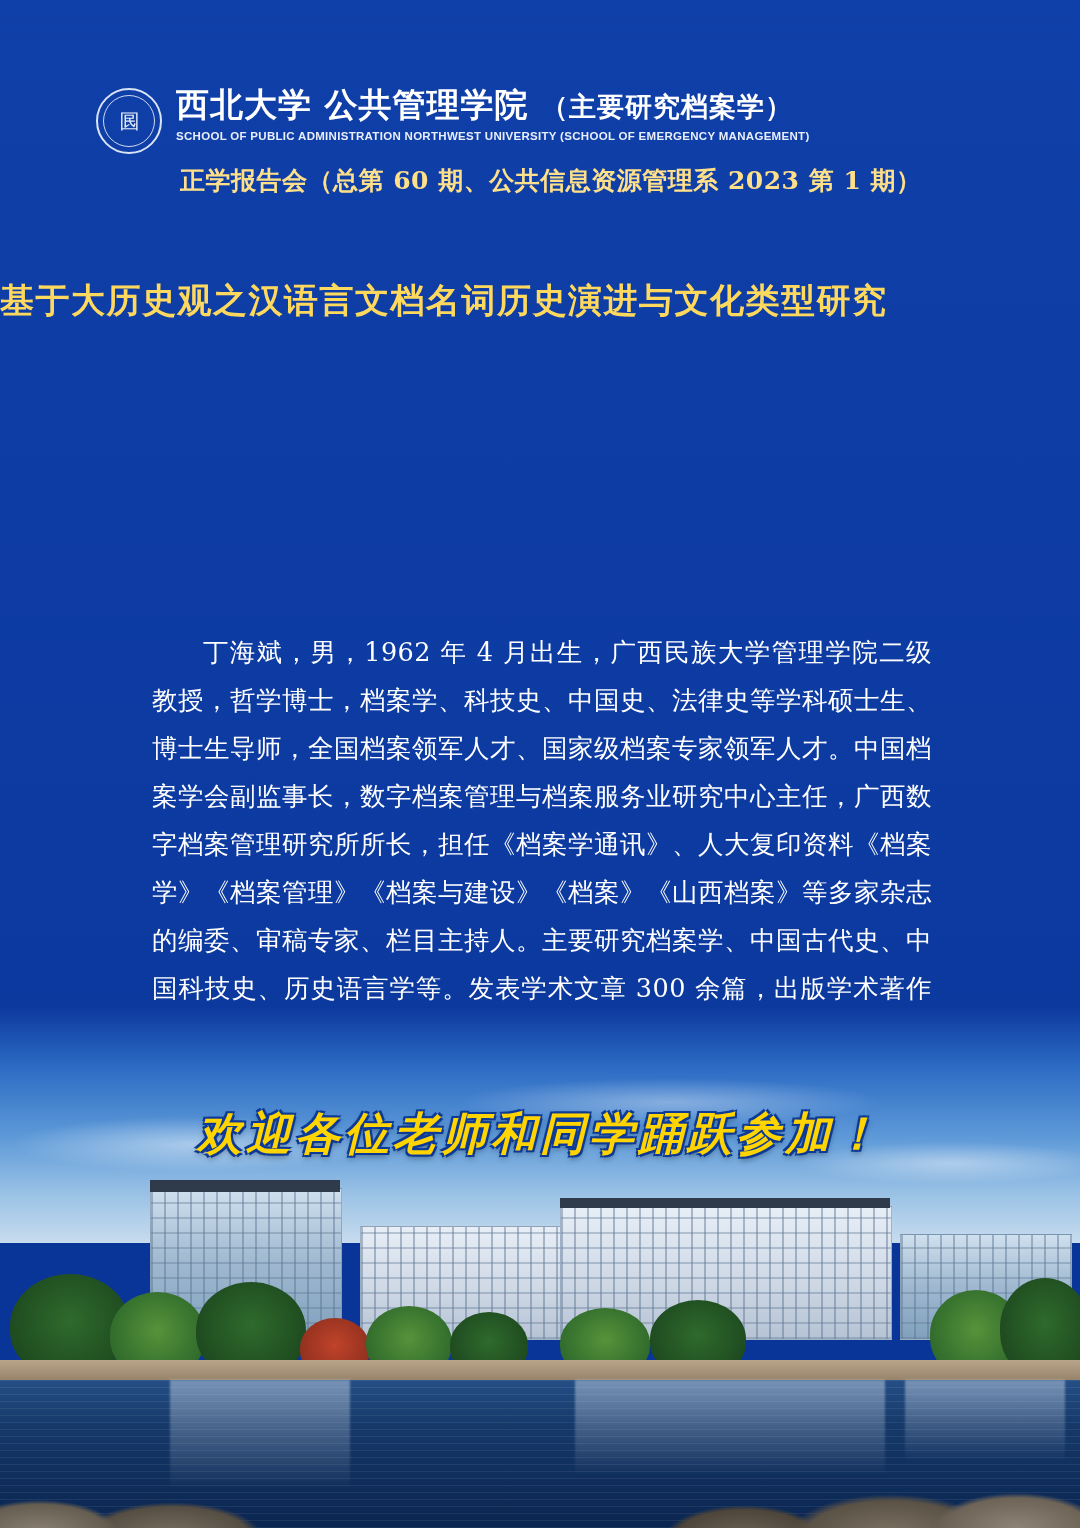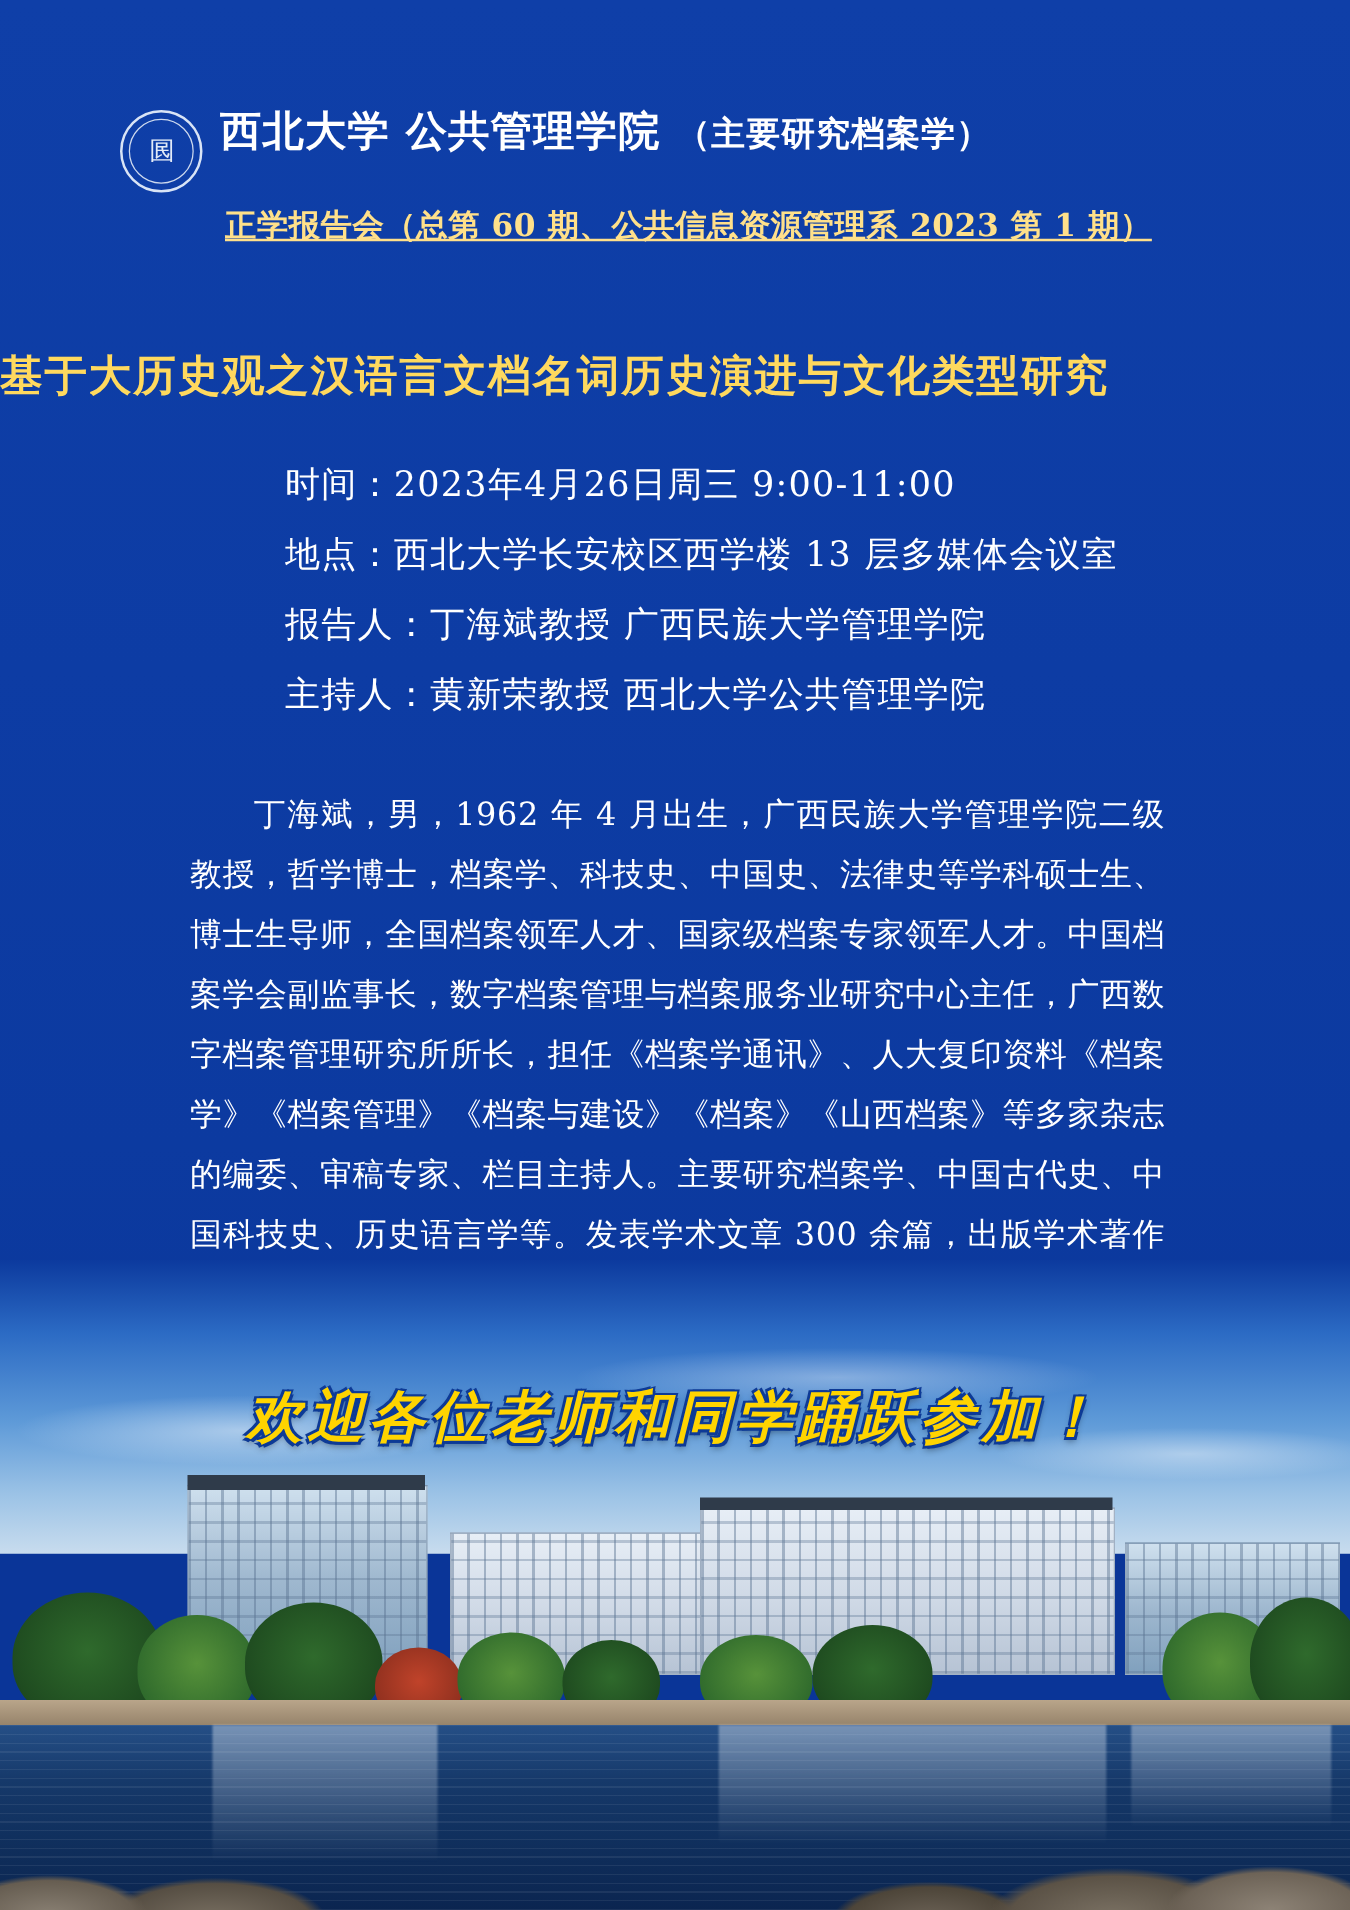--- a/index.html
+++ b/index.html
@@ -84,21 +84,20 @@
   .series {
     position: absolute;
     left: 84px;
     top: 78px;
     font-size: 25px;
     font-weight: 700;
     color: #ffe08a;
     white-space: nowrap;
     font-family: "DejaVu Serif", serif;
     letter-spacing: 0.5px;
-    text-decoration: underline;
   }
 
   
   .main-title {
     position: absolute;
     top: 278px;
     left: 0;
     width: 100%;
     text-align: left;
     font-size: 34px;
@@ -288,33 +287,28 @@
     <div class="logo-wrap">
       <div class="seal">
         <div class="seal-glyph">囻</div>
       </div>
       <div class="titleblock">
         <div class="uni-cn">
           <span>西北大学</span>
           <span>公共管理学院</span>
           <span class="thin">（主要研究档案学）</span>
         </div>
+        <div class="uni-en">SCHOOL OF PUBLIC ADMINISTRATION NORTHWEST UNIVERSITY   (SCHOOL OF EMERGENCY MANAGEMENT)</div>
       </div>
     </div>
     <div class="series">正学报告会（总第 60 期、公共信息资源管理系 2023 第 1 期）</div>
   </div>
 
   <div class="main-title">基于大历史观之汉语言文档名词历史演进与文化类型研究</div>
 
-  <div class="meta">
-    <div class="meta-line">时间：2023年4月26日周三  9:00-11:00</div>
-    <div class="meta-line">地点：西北大学长安校区西学楼 13 层多媒体会议室</div>
-    <div class="meta-line">报告人：丁海斌教授  广西民族大学管理学院</div>
-    <div class="meta-line">主持人：黄新荣教授  西北大学公共管理学院</div>
-  </div>
 
   <div class="bio">丁海斌，男，1962 年 4 月出生，广西民族大学管理学院二级教授，哲学博士，档案学、科技史、中国史、法律史等学科硕士生、博士生导师，全国档案领军人才、国家级档案专家领军人才。中国档案学会副监事长，数字档案管理与档案服务业研究中心主任，广西数字档案管理研究所所长，担任《档案学通讯》、人大复印资料《档案学》《档案管理》《档案与建设》《档案》《山西档案》等多家杂志的编委、审稿专家、栏目主持人。主要研究档案学、中国古代史、中国科技史、历史语言学等。发表学术文章 300 余篇，出版学术著作 30 余部。</div>
 
   <div class="welcome">欢迎各位老师和同学踊跃参加！</div>
 
   <div class="photo">
     <div class="sky"></div>
 
     <div class="buildings">
 

